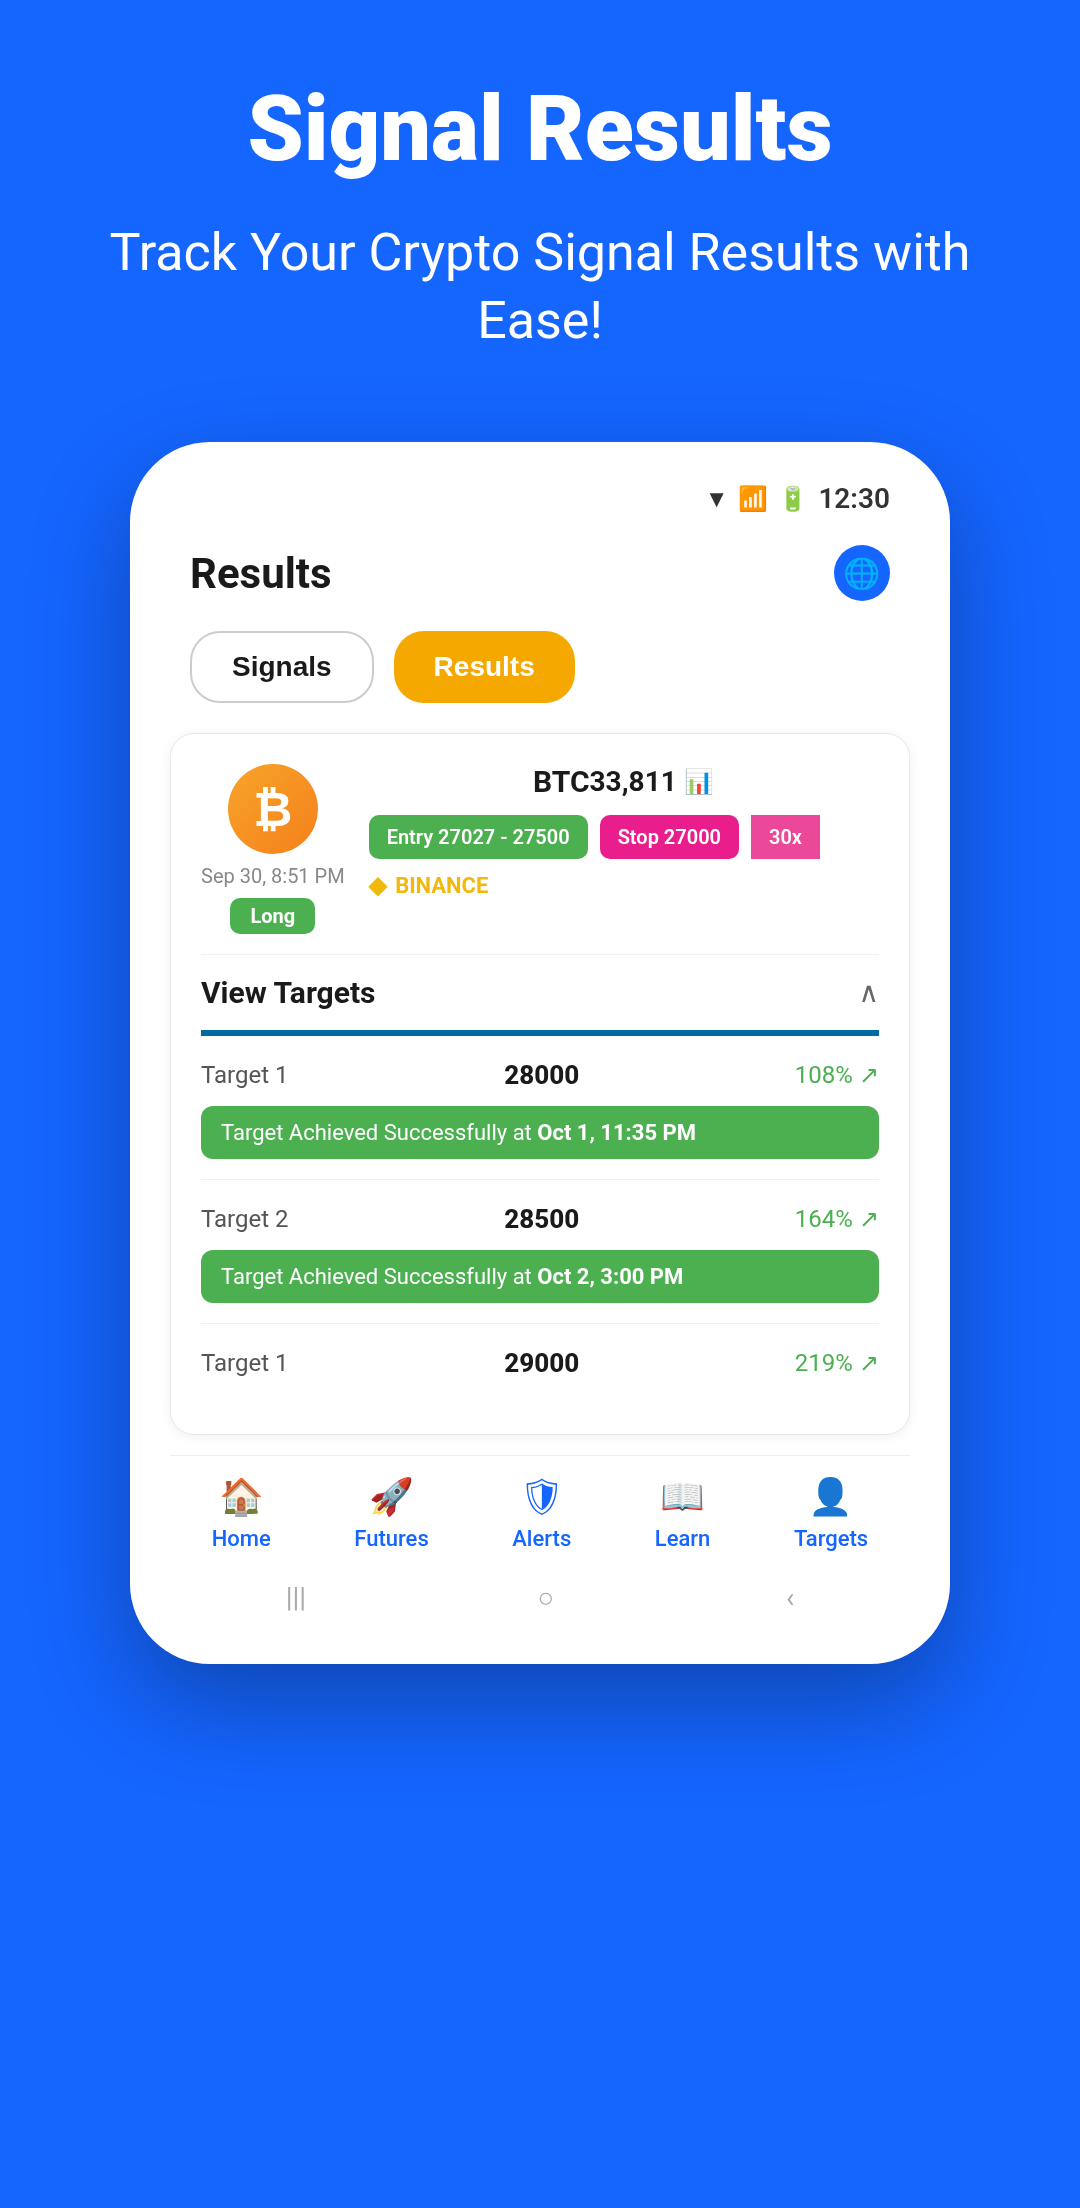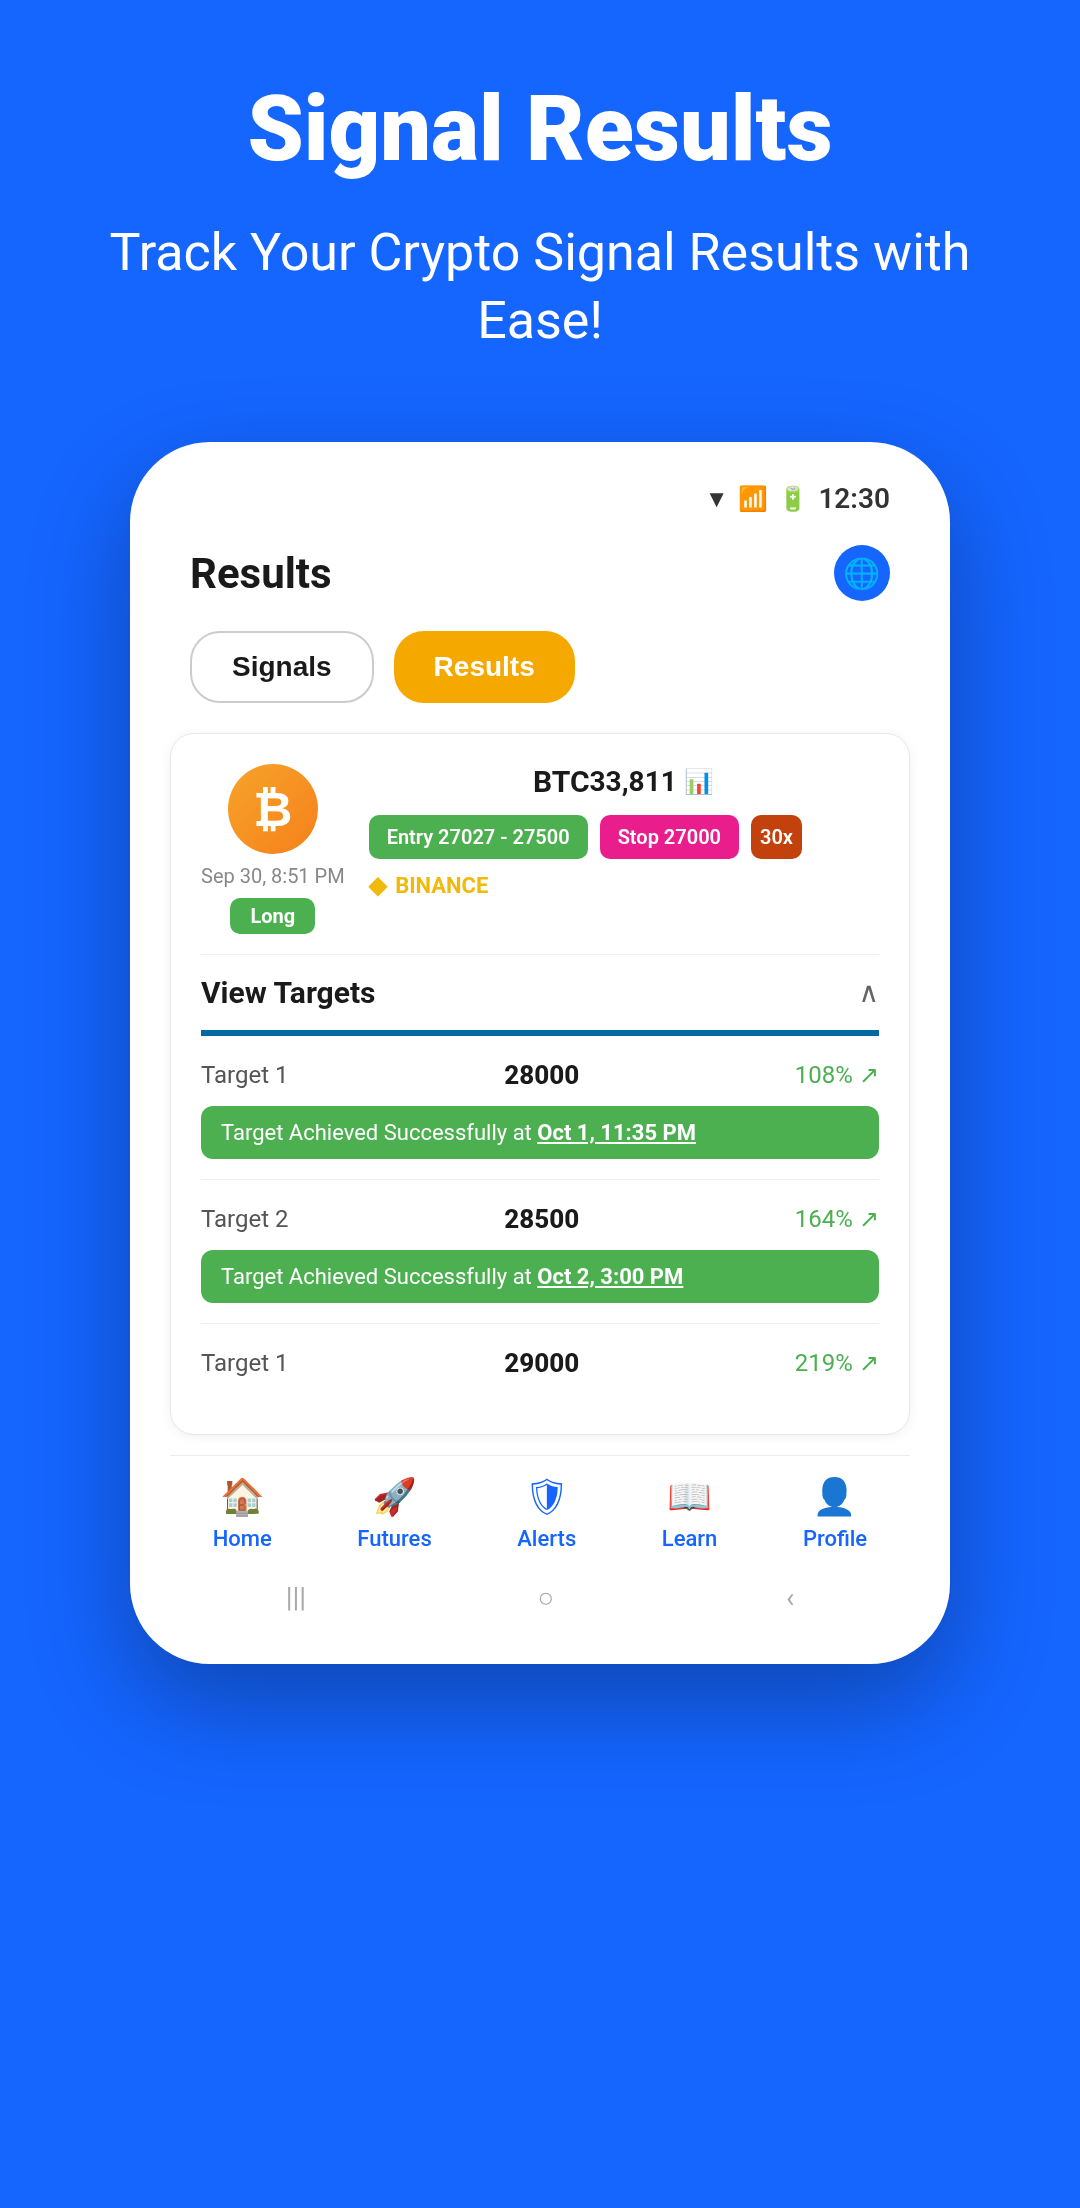--- a/index.html
+++ b/index.html
@@ -231,24 +231,24 @@
     .badge-stop {
       background: #E91E8C;
       color: white;
       border-radius: 10px;
       padding: 10px 18px;
       font-size: 20px;
       font-weight: 600;
     }
 
     .badge-leverage {
-      background: #c2410c;
-      color: white;
-      border-radius: 10px;
-      padding: 10px 9px;
+      background: #ec4899;
+      color: white;
+      border-radius: 0;
+      padding: 10px 18px;
       font-size: 20px;
       font-weight: 600;
     }
 
     .binance-logo {
       display: flex;
       align-items: center;
       gap: 8px;
       color: #F0B90B;
       font-size: 22px;
@@ -326,21 +326,20 @@
       font-size: 22px;
       margin-bottom: 20px;
     }
 
     .target-achieved-banner span {
       font-weight: 400;
     }
 
     .target-achieved-banner strong {
       font-weight: 700;
-      text-decoration: underline;
     }
 
     .phone-bottom-nav {
       display: flex;
       justify-content: space-around;
       align-items: center;
       padding: 20px 0 10px 0;
       border-top: 1px solid #eee;
       margin-top: 10px;
     }
@@ -495,21 +494,21 @@
     <div class="nav-item">
       <span class="nav-icon">🛡</span>
       <span class="nav-label">Alerts</span>
     </div>
     <div class="nav-item">
       <span class="nav-icon">📖</span>
       <span class="nav-label">Learn</span>
     </div>
     <div class="nav-item">
       <span class="nav-icon">👤</span>
-      <span class="nav-label">Profile</span>
+      <span class="nav-label">Targets</span>
     </div>
   </div>
 
   <div class="phone-home-bar">
     <span class="home-bar-item">|||</span>
     <span class="home-bar-item">○</span>
     <span class="home-bar-item">‹</span>
   </div>
 
 </div>

